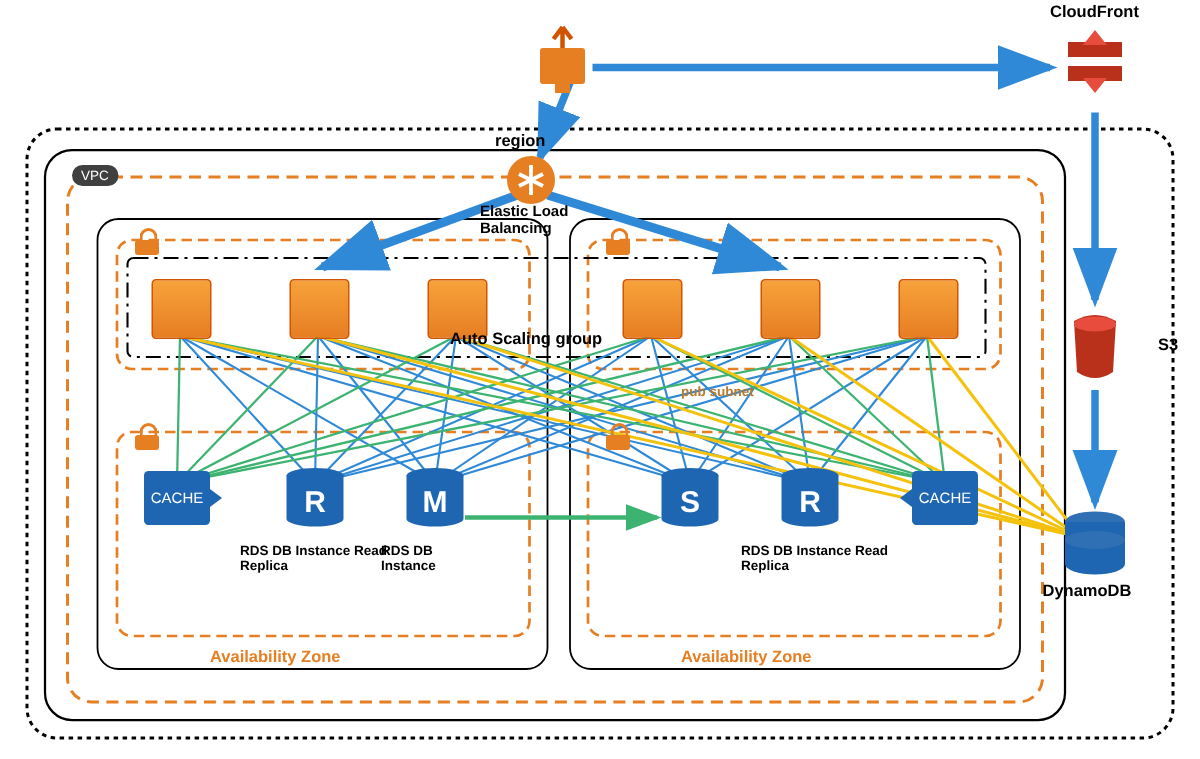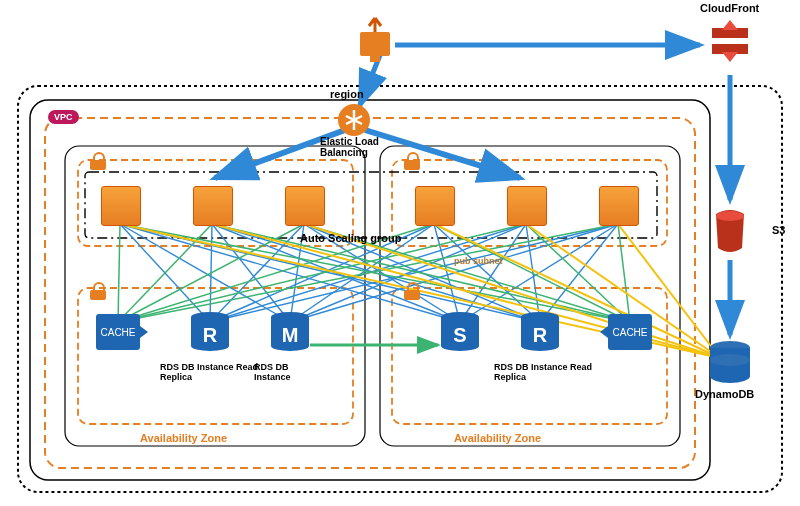--- a/index.html
+++ b/index.html
@@ -11,21 +11,21 @@
   .db{position:absolute;width:38px;height:46px}
   .db .cyl-top{width:38px;height:10px;background:#1e66b1;border-radius:19px/5px}
   .db .cyl-body{width:38px;height:34px;background:#1e66b1;margin-top:-5px;border-bottom-left-radius:19px 5px;border-bottom-right-radius:19px 5px}
   .db .letter{position:absolute;top:12px;left:0;width:38px;text-align:center;color:#fff;font-weight:bold;font-size:20px}
   .cache{position:absolute;width:44px;height:36px;background:#1e66b1;border-radius:3px;color:#fff;font-weight:normal;font-size:10px;display:flex;align-items:center;justify-content:center}
   .cache::before{content:"";position:absolute;right:-8px;top:12px;border-left:8px solid #1e66b1;border-top:6px solid transparent;border-bottom:6px solid transparent}
   .cache.flip::before{right:auto;left:-8px;border-left:none;border-right:8px solid #1e66b1}
   .lock{position:absolute;width:16px;height:18px}
   .lock::before{content:"";position:absolute;top:0;left:3px;width:8px;height:8px;border:2px solid #e67e22;border-bottom:none;border-radius:6px 6px 0 0}
   .lock::after{content:"";position:absolute;top:8px;left:0;width:16px;height:10px;background:#e67e22;border-radius:2px}
-  .vpc-badge{position:absolute;background:#be185d;color:#fff;font-size:9px;font-weight:bold;padding:2px 6px;border-radius:10px}
+  .vpc-badge{position:absolute;background:#404040;color:#fff;font-size:9px;font-weight:normal;padding:2px 6px;border-radius:10px}
 </style>
 </head>
 <body>
 
 <div id="stage">
 
 <svg width="800" height="506">
   <defs>
     <marker id="arB" markerWidth="10" markerHeight="10" refX="7" refY="3" orient="auto">
           <path d="M0,0 L8,3 L0,6 Z" fill="#2f89d6"></path>
@@ -186,21 +186,21 @@
 <div class="lock" style="left:90px;top:282px"></div>
 <div class="lock" style="left:404px;top:282px"></div>
 
 <div class="vpc-badge" style="left:48px;top:110px">VPC</div>
 
 <div class="lbl" style="left:700px;top:2px;width:80px">CloudFront</div>
 <div class="lbl" style="left:772px;top:224px">S3</div>
 <div class="lbl" style="left:695px;top:388px;width:80px">DynamoDB</div>
 <div class="lbl" style="left:330px;top:88px">region</div>
 <div class="lbl small" style="left:320px;top:136px;width:80px;font-size:10px">Elastic Load Balancing</div>
-<div class="lbl" style="left:300px;top:232px;width:140px;font-size:11px">Auto Scaling group</div>
+<div class="lbl" style="left:300px;top:220px;width:140px;font-size:11px">Auto Scaling group</div>
 <div class="lbl small" style="left:454px;top:256px;font-size:9px;color:#b57a2e">pub subnet</div>
 <div class="lbl" style="left:140px;top:432px;width:150px;color:#e67e22">Availability Zone</div>
 <div class="lbl" style="left:454px;top:432px;width:150px;color:#e67e22">Availability Zone</div>
 
 <div class="lbl small" style="left:160px;top:362px;width:100px;font-size:9px">RDS DB Instance Read Replica</div>
 <div class="lbl small" style="left:254px;top:362px;width:70px;font-size:9px">RDS DB Instance</div>
 <div class="lbl small" style="left:494px;top:362px;width:100px;font-size:9px">RDS DB Instance Read Replica</div>
 
 </div>
 

